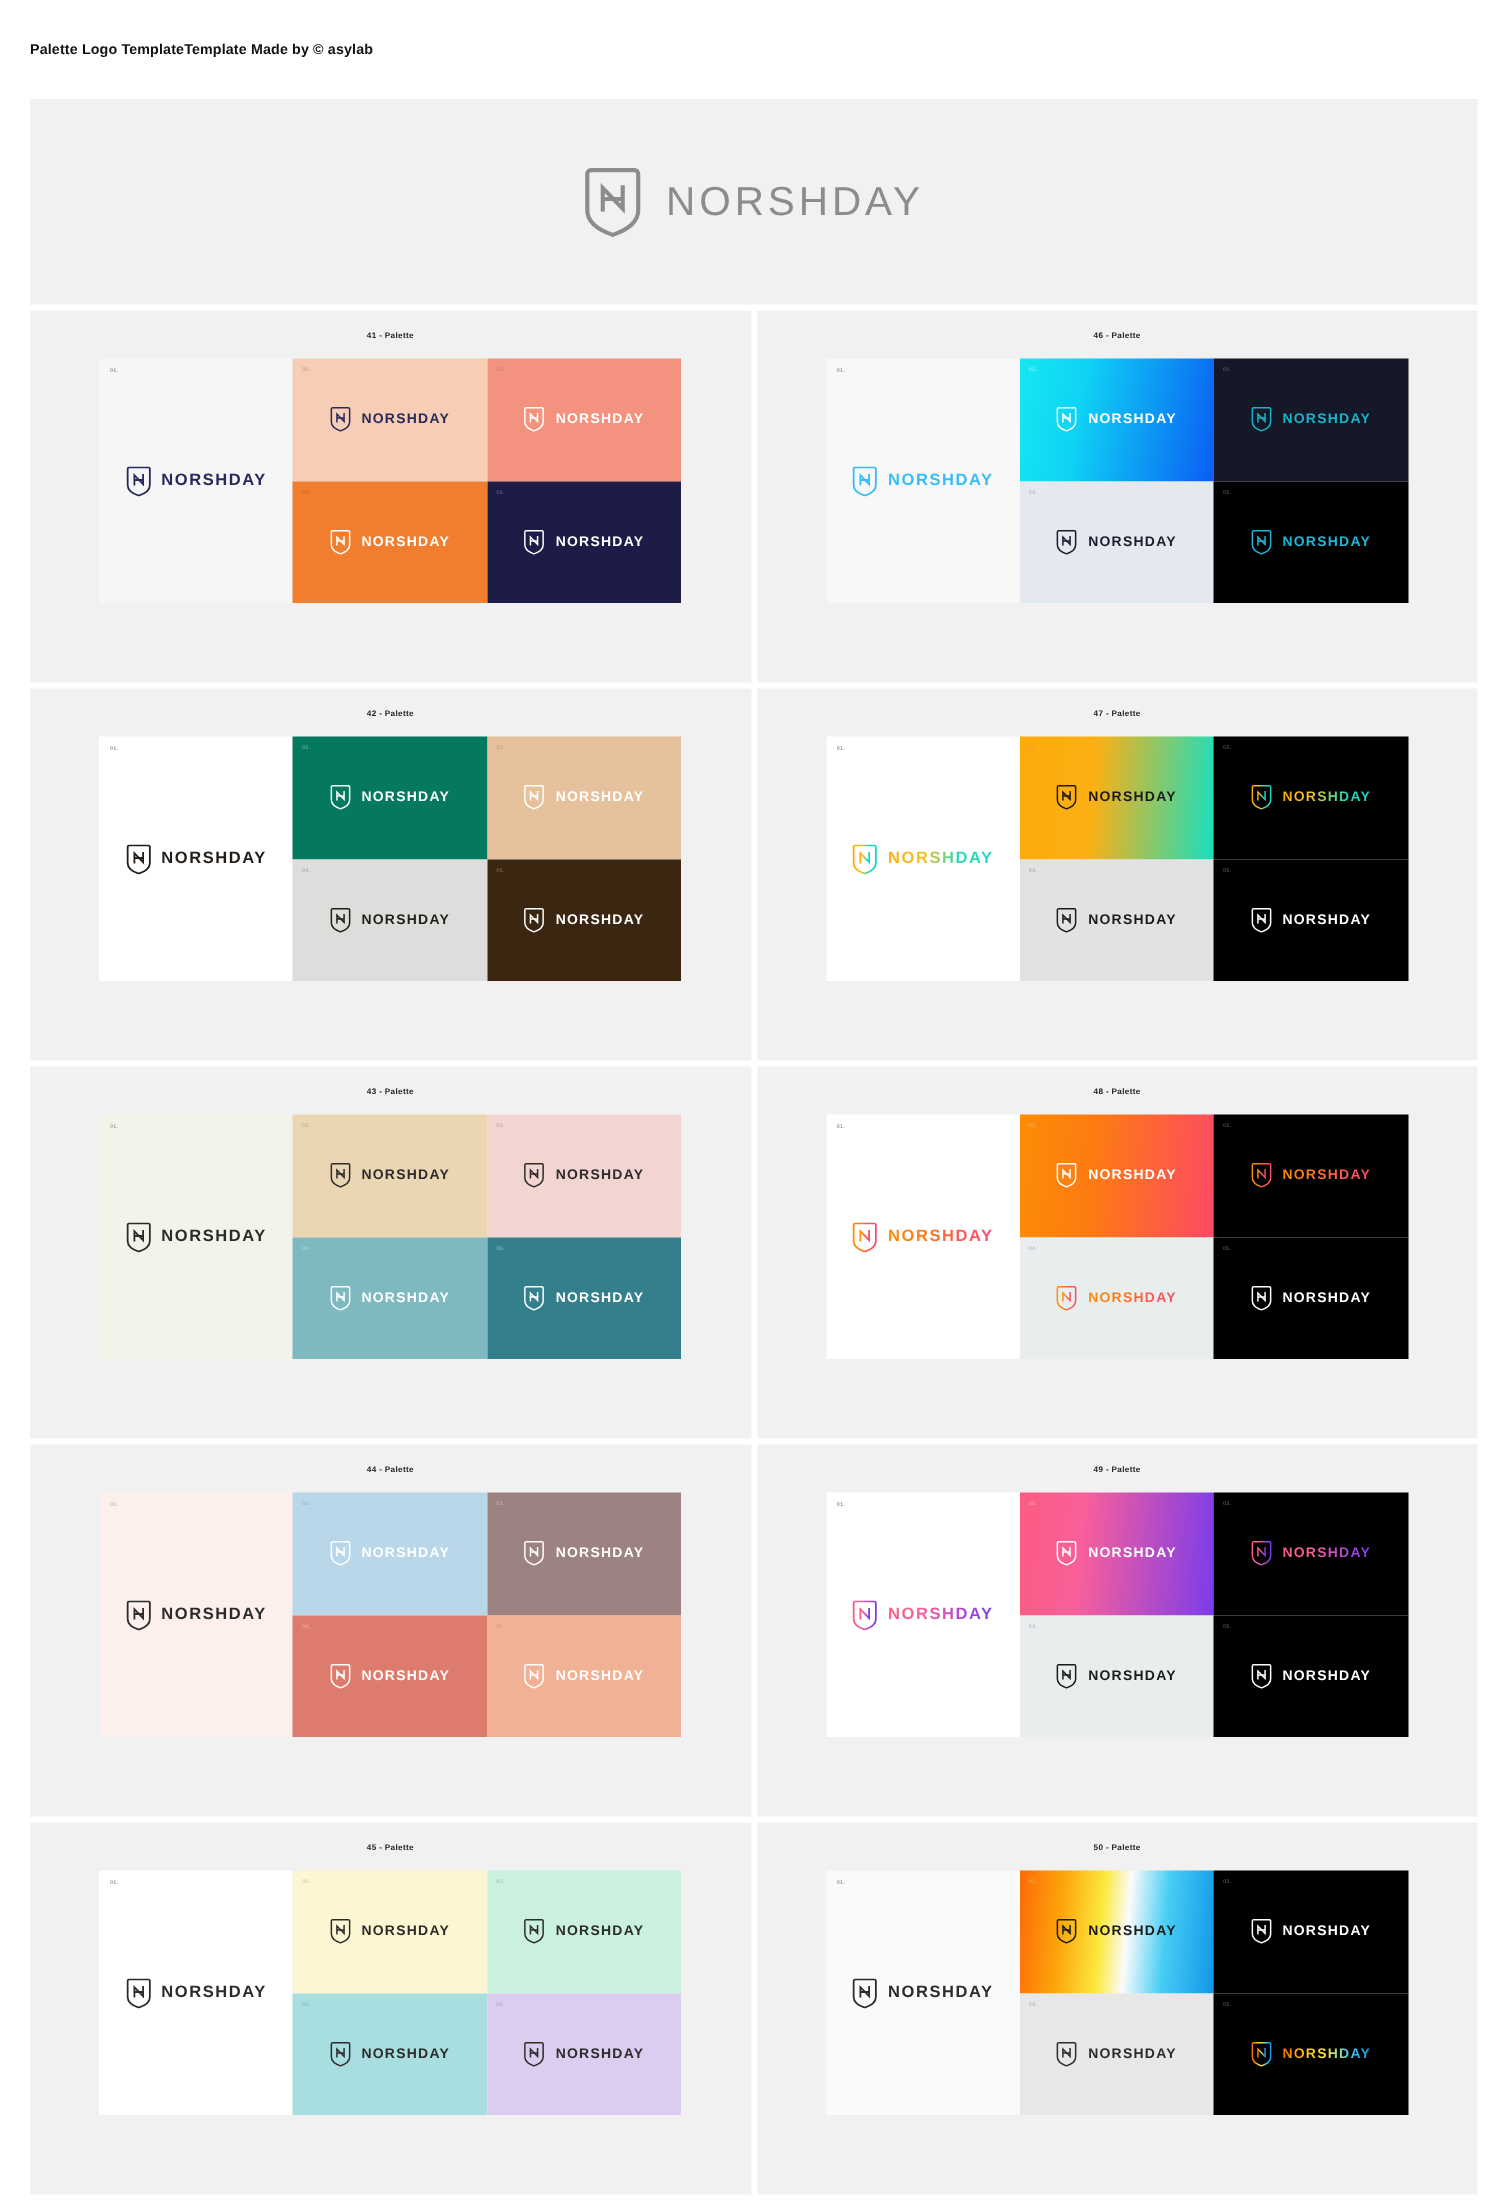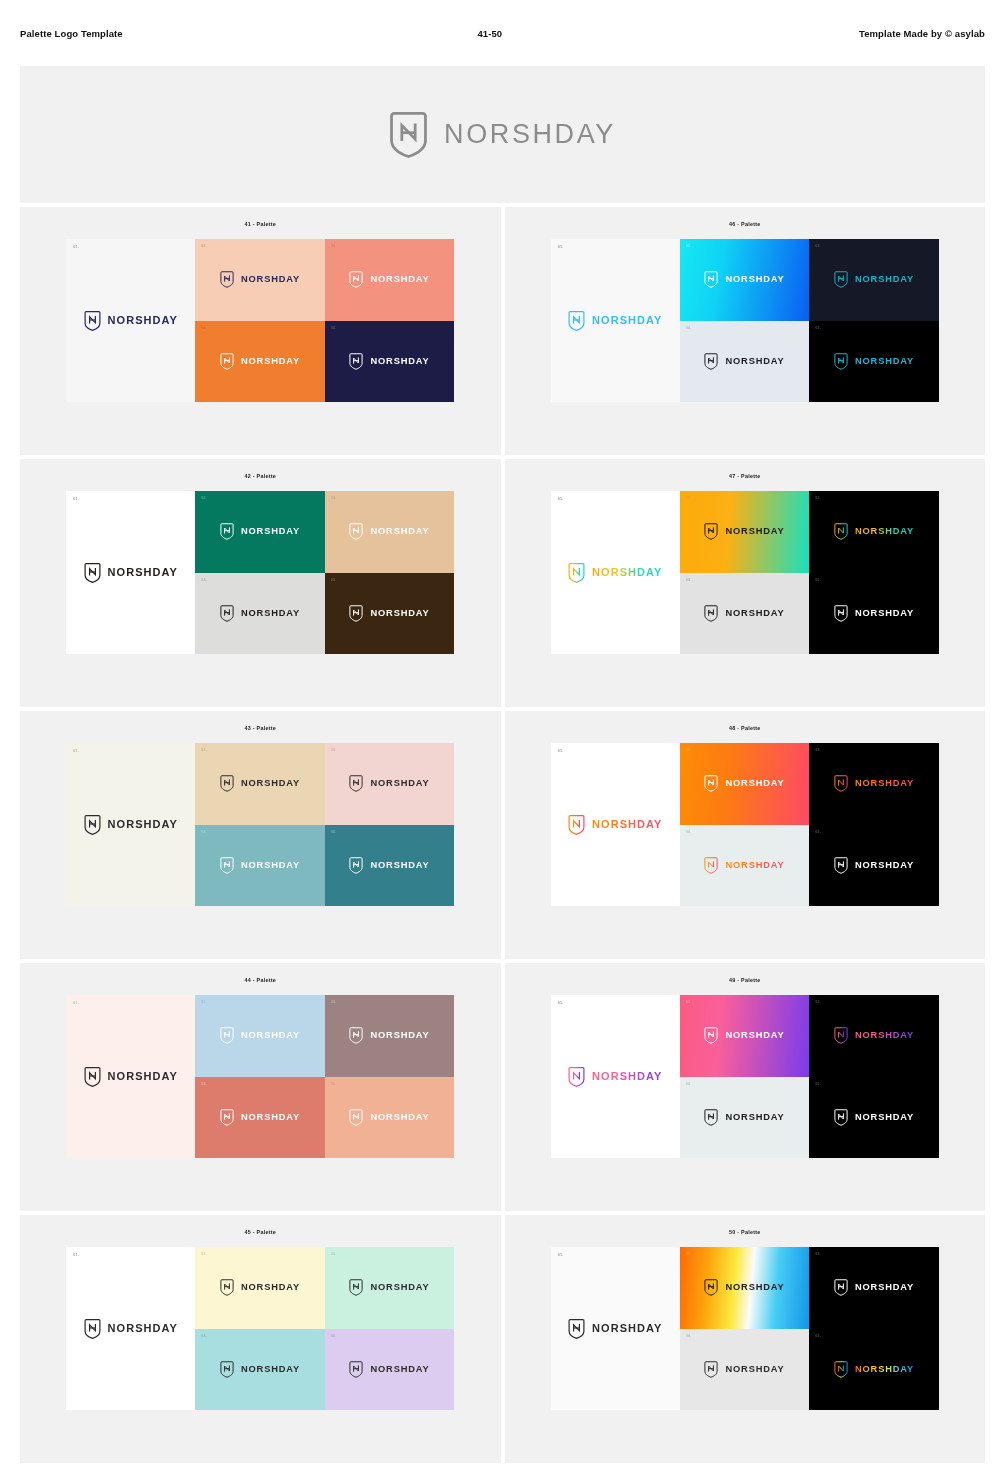--- a/index.html
+++ b/index.html
@@ -125,21 +125,20 @@
   .swatch-quad.merged-right > :nth-child(3) { grid-area: b; }
   .swatch-quad.merged-right > :nth-child(4) { grid-area: c; }
   .swatch-quad.merged-right > :nth-child(4) { align-self: end; height: 50%; }
   .swatch-quad.merged-right > :nth-child(2) { align-self: start; height: 50%; }
 </style>
 </head>
 <body>
 
 <div class="page-header">
   <div class="hdr-left">Palette Logo Template</div>
-  <div class="hdr-center">41-50</div>
   <div class="hdr-right">Template Made by © asylab</div>
 </div>
 
 <div class="brand-banner">
     <div class="logo-lockup" style="gap: 16px;">
       <span style="display: inline-flex;">
         <svg class="shield" width="39" height="46" viewBox="0 0 34 40" fill="none">
           <path d="M2.2 3.4 A2.2 2.2 0 0 1 4.4 1.2 H29.6 A2.2 2.2 0 0 1 31.8 3.4 V24.5 C31.8 31.5 24.6 36.2 17 38.8 C9.4 36.2 2.2 31.5 2.2 24.5 Z" stroke="#8c8c8c" stroke-width="2.4" fill="none"></path>
           <path d="M11.2 25.2 V11.6 L22.8 23.6 V10.0" stroke="#8c8c8c" stroke-width="2.4" fill="none"></path>
           <path d="M11.2 18.0 H22.8" stroke="#8c8c8c" stroke-width="2.4"></path>

